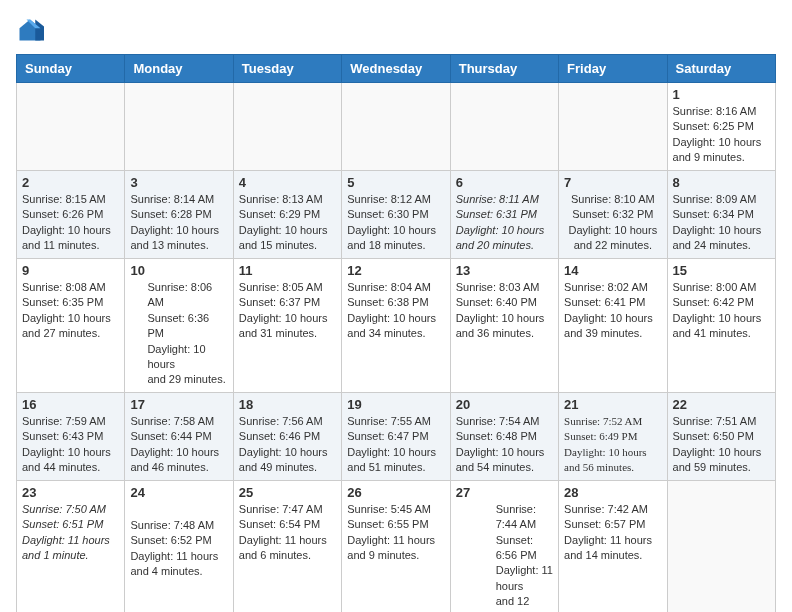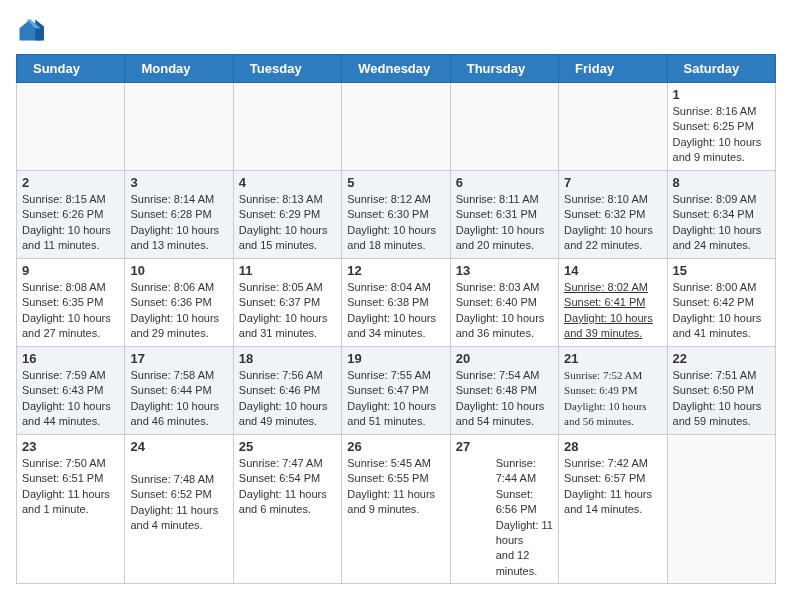--- a/index.html
+++ b/index.html
@@ -45,21 +45,21 @@
       color: #555;
     }
     table {
       width: 100%;
       border-collapse: collapse;
       table-layout: fixed;
     }
     thead tr th {
       background-color: #2e7bbf;
       color: #fff;
-      padding: 6px 16px;
+      padding: 6px 8px;
       font-size: 13px;
       font-weight: bold;
       text-align: left;
       border: 1px solid #2269a8;
     }
     tbody tr td {
       border: 1px solid #ccc;
       vertical-align: top;
       padding: 4px 5px;
       min-height: 80px;
@@ -159,28 +159,28 @@
         </td>
         <td>
           <span class="day-num">5</span>
           <div class="day-detail" style="white-space: pre-line;">Sunrise: 8:12 AM
 Sunset: 6:30 PM
 Daylight: 10 hours
 and 18 minutes.</div>
         </td>
         <td>
           <span class="day-num">6</span>
-          <div class="day-detail" style="white-space: pre-line;">Sunrise: 8:11 AM
+          <div class="day-detail" style="white-space: pre-line; font-style: italic;">Sunrise: 8:11 AM
 Sunset: 6:31 PM
 Daylight: 10 hours
 and 20 minutes.</div>
         </td>
         <td>
           <span class="day-num">7</span>
-          <div class="day-detail" style="white-space: pre-line;">Sunrise: 8:10 AM
+          <div class="day-detail" style="white-space: pre-line; text-align: center;">Sunrise: 8:10 AM
 Sunset: 6:32 PM
 Daylight: 10 hours
 and 22 minutes.</div>
         </td>
         <td>
           <span class="day-num">8</span>
           <div class="day-detail" style="white-space: pre-line;">Sunrise: 8:09 AM
 Sunset: 6:34 PM
 Daylight: 10 hours
 and 24 minutes.</div>
@@ -189,21 +189,21 @@
       <tr>
         <td>
           <span class="day-num">9</span>
           <div class="day-detail" style="white-space: pre-line;">Sunrise: 8:08 AM
 Sunset: 6:35 PM
 Daylight: 10 hours
 and 27 minutes.</div>
         </td>
         <td>
           <span class="day-num">10</span>
-          <div class="day-detail" style="white-space: pre-line;">Sunrise: 8:06 AM
+          <div class="day-detail" style="white-space: pre-line; margin-left: 17px;">Sunrise: 8:06 AM
 Sunset: 6:36 PM
 Daylight: 10 hours
 and 29 minutes.</div>
         </td>
         <td>
           <span class="day-num">11</span>
           <div class="day-detail" style="white-space: pre-line;">Sunrise: 8:05 AM
 Sunset: 6:37 PM
 Daylight: 10 hours
 and 31 minutes.</div>
@@ -217,21 +217,21 @@
         </td>
         <td>
           <span class="day-num">13</span>
           <div class="day-detail" style="white-space: pre-line;">Sunrise: 8:03 AM
 Sunset: 6:40 PM
 Daylight: 10 hours
 and 36 minutes.</div>
         </td>
         <td>
           <span class="day-num">14</span>
-          <div class="day-detail" style="white-space: pre-line; text-decoration: underline;">Sunrise: 8:02 AM
+          <div class="day-detail" style="white-space: pre-line;">Sunrise: 8:02 AM
 Sunset: 6:41 PM
 Daylight: 10 hours
 and 39 minutes.</div>
         </td>
         <td>
           <span class="day-num">15</span>
           <div class="day-detail" style="white-space: pre-line;">Sunrise: 8:00 AM
 Sunset: 6:42 PM
 Daylight: 10 hours
 and 41 minutes.</div>
@@ -284,21 +284,21 @@
           <span class="day-num">22</span>
           <div class="day-detail" style="white-space: pre-line;">Sunrise: 7:51 AM
 Sunset: 6:50 PM
 Daylight: 10 hours
 and 59 minutes.</div>
         </td>
       </tr>
       <tr>
         <td>
           <span class="day-num">23</span>
-          <div class="day-detail" style="white-space: pre-line;">Sunrise: 7:50 AM
+          <div class="day-detail" style="white-space: pre-line; font-style: italic;">Sunrise: 7:50 AM
 Sunset: 6:51 PM
 Daylight: 11 hours
 and 1 minute.</div>
         </td>
         <td>
           <span class="day-num">24</span>
           <div class="day-detail" style="white-space: pre-line; margin-top: 18px;">Sunrise: 7:48 AM
 Sunset: 6:52 PM
 Daylight: 11 hours
 and 4 minutes.</div>

